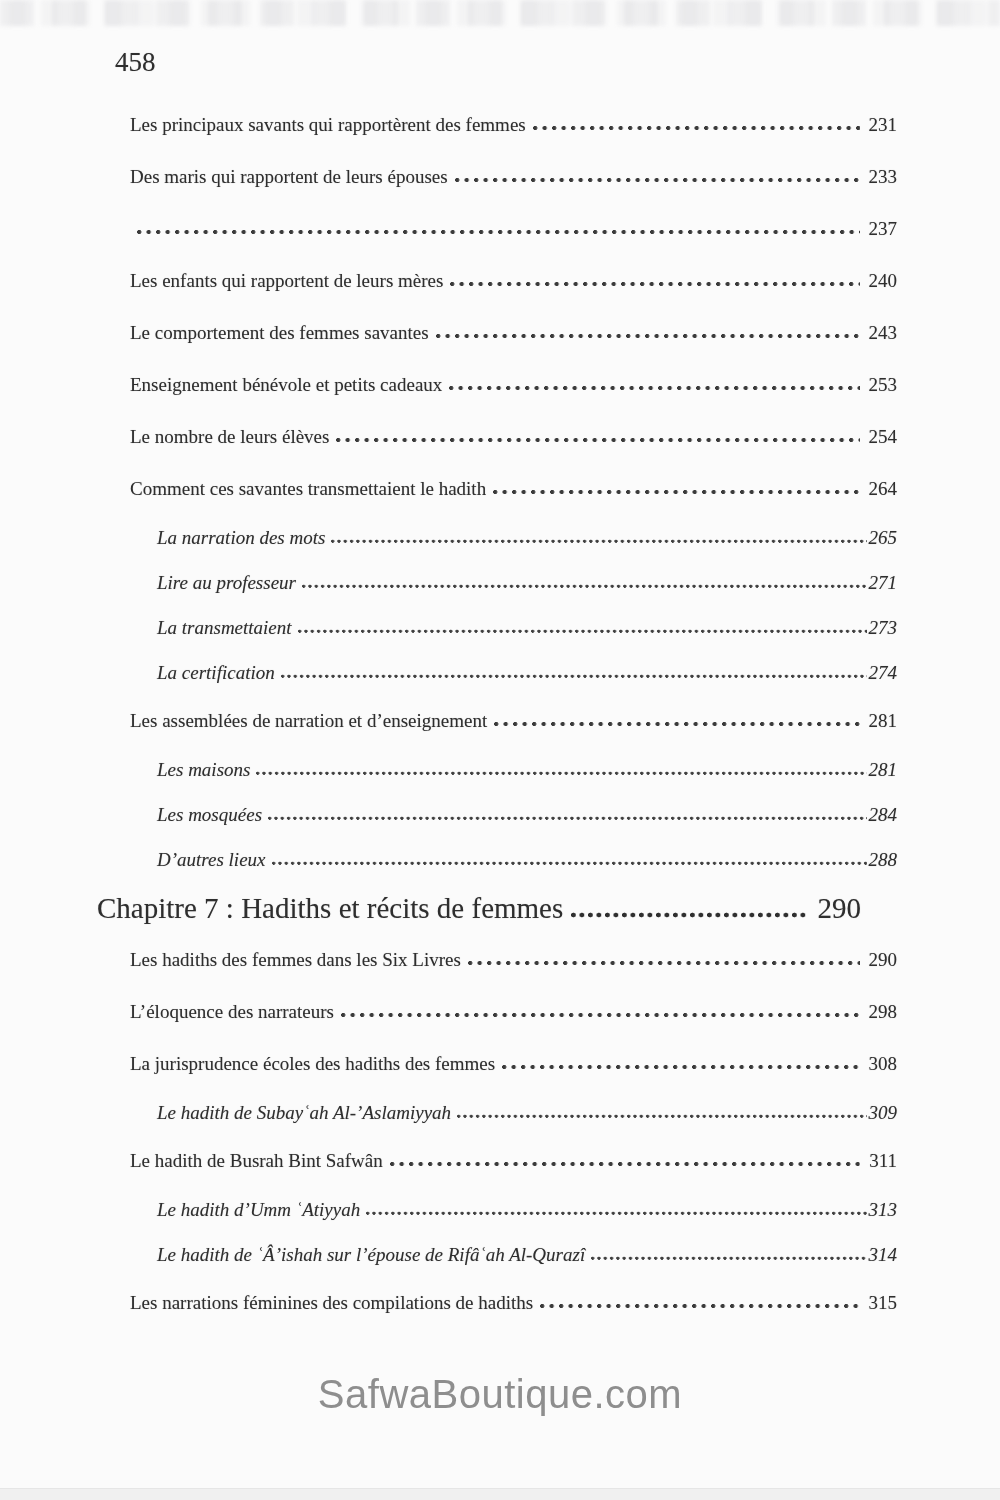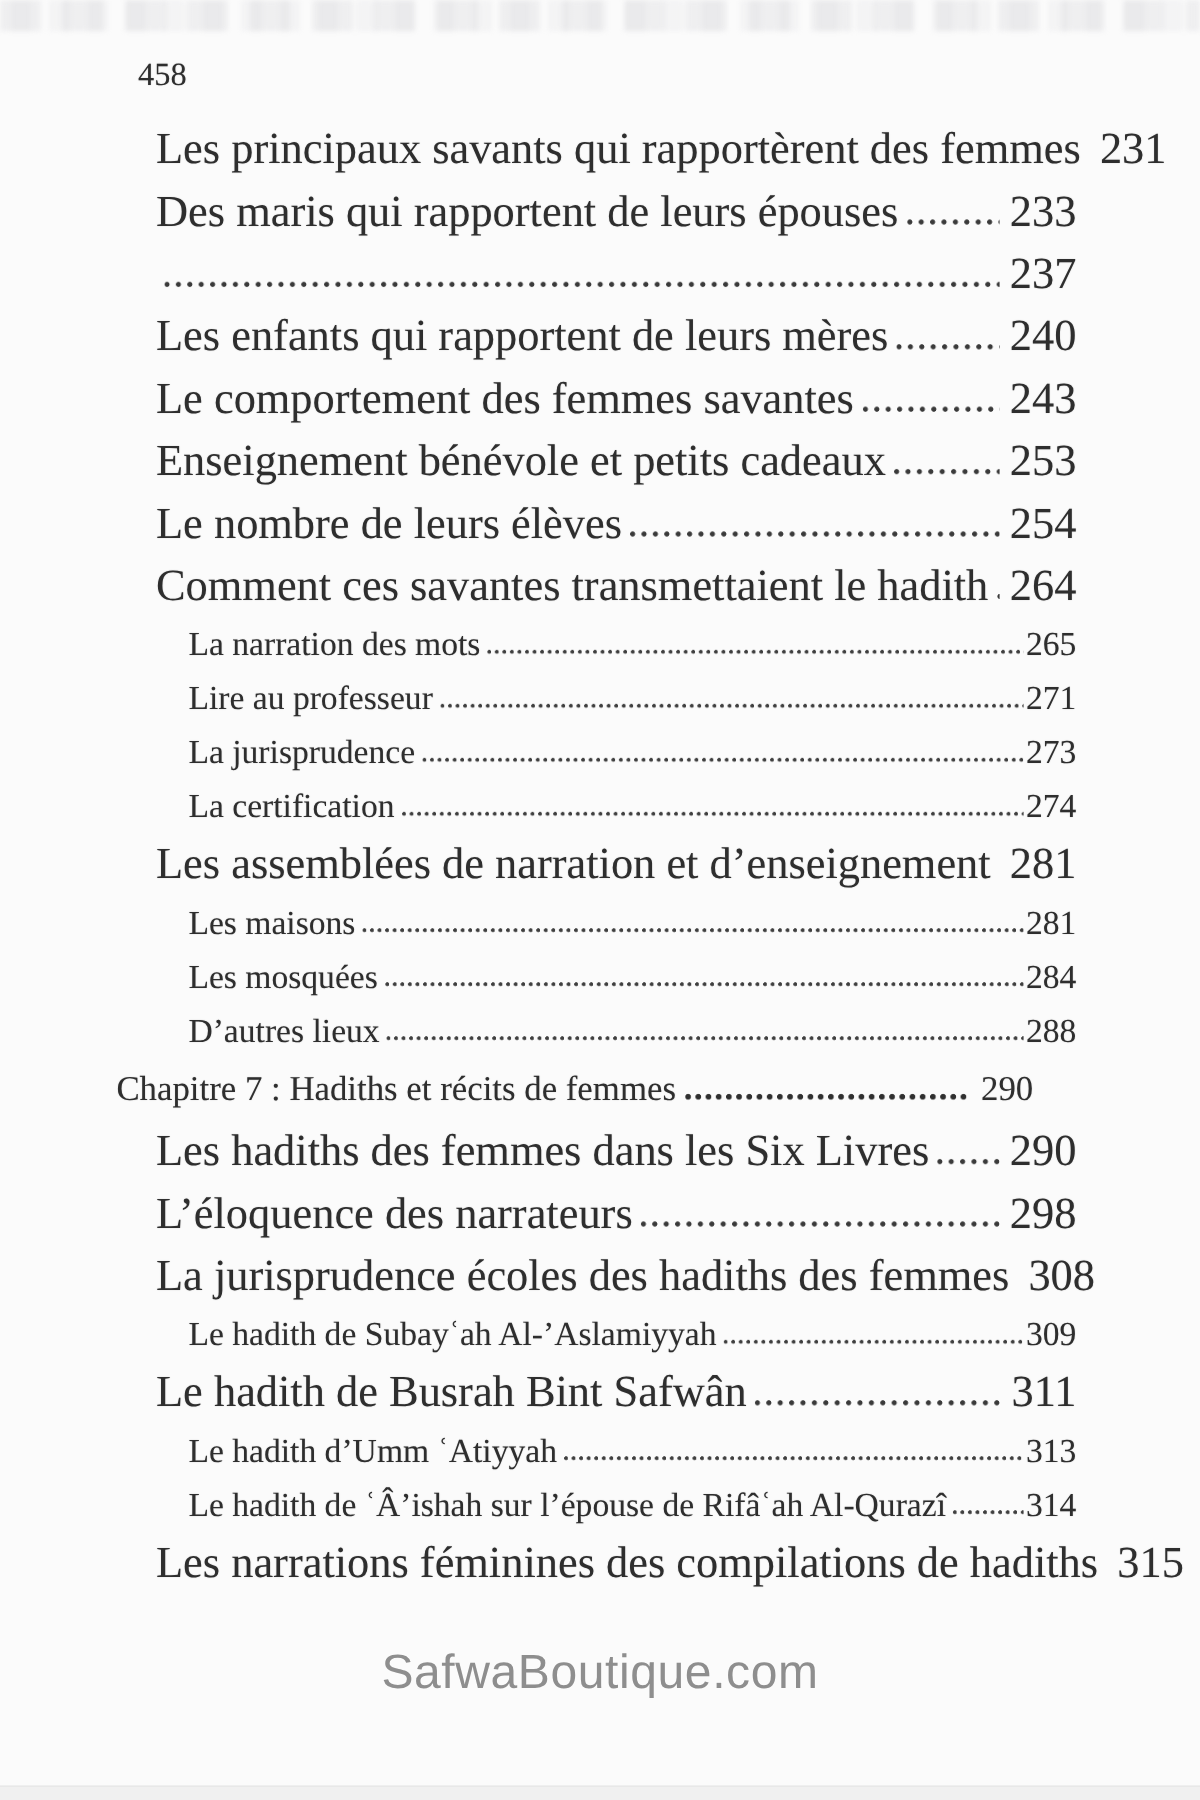--- a/index.html
+++ b/index.html
@@ -41,34 +41,35 @@
   }
   .toc-row {
     display: flex;
     align-items: baseline;
     text-shadow: 0 0 1px rgba(46,46,46,0.30);
   }
   .toc-row.l1 {
     height: 52px;
     line-height: 52px;
     padding-left: 33px;
-    font-size: 37px;
+    font-size: 19px;
   }
   .toc-row.chapter {
     height: 52px;
     line-height: 52px;
     padding-left: 0;
     font-size: 29px;
     font-weight: normal;
   }
   .toc-row.sub {
     height: 45px;
     line-height: 45px;
     padding-left: 60px;
-    font-size: 28px;
+    font-size: 19px;
+    font-style: italic;
   }
   .toc-label {
     white-space: nowrap;
   }
   .toc-dots {
     flex: 1;
     height: 6px;
     background-repeat: repeat-x;
     background-position: left bottom;
   }
@@ -166,21 +167,21 @@
     <span class="toc-label">La narration des mots</span>
     <span class="toc-dots"></span>
     <span class="toc-page">265</span>
   </div>
     <div class="toc-row sub">
     <span class="toc-label">Lire au professeur</span>
     <span class="toc-dots"></span>
     <span class="toc-page">271</span>
   </div>
     <div class="toc-row sub">
-    <span class="toc-label">La jurisprudence</span>
+    <span class="toc-label">La transmettaient</span>
     <span class="toc-dots"></span>
     <span class="toc-page">273</span>
   </div>
     <div class="toc-row sub">
     <span class="toc-label">La certification</span>
     <span class="toc-dots"></span>
     <span class="toc-page">274</span>
   </div>
     <div class="toc-row l1">
     <span class="toc-label">Les assemblées de narration et d’enseignement</span>

